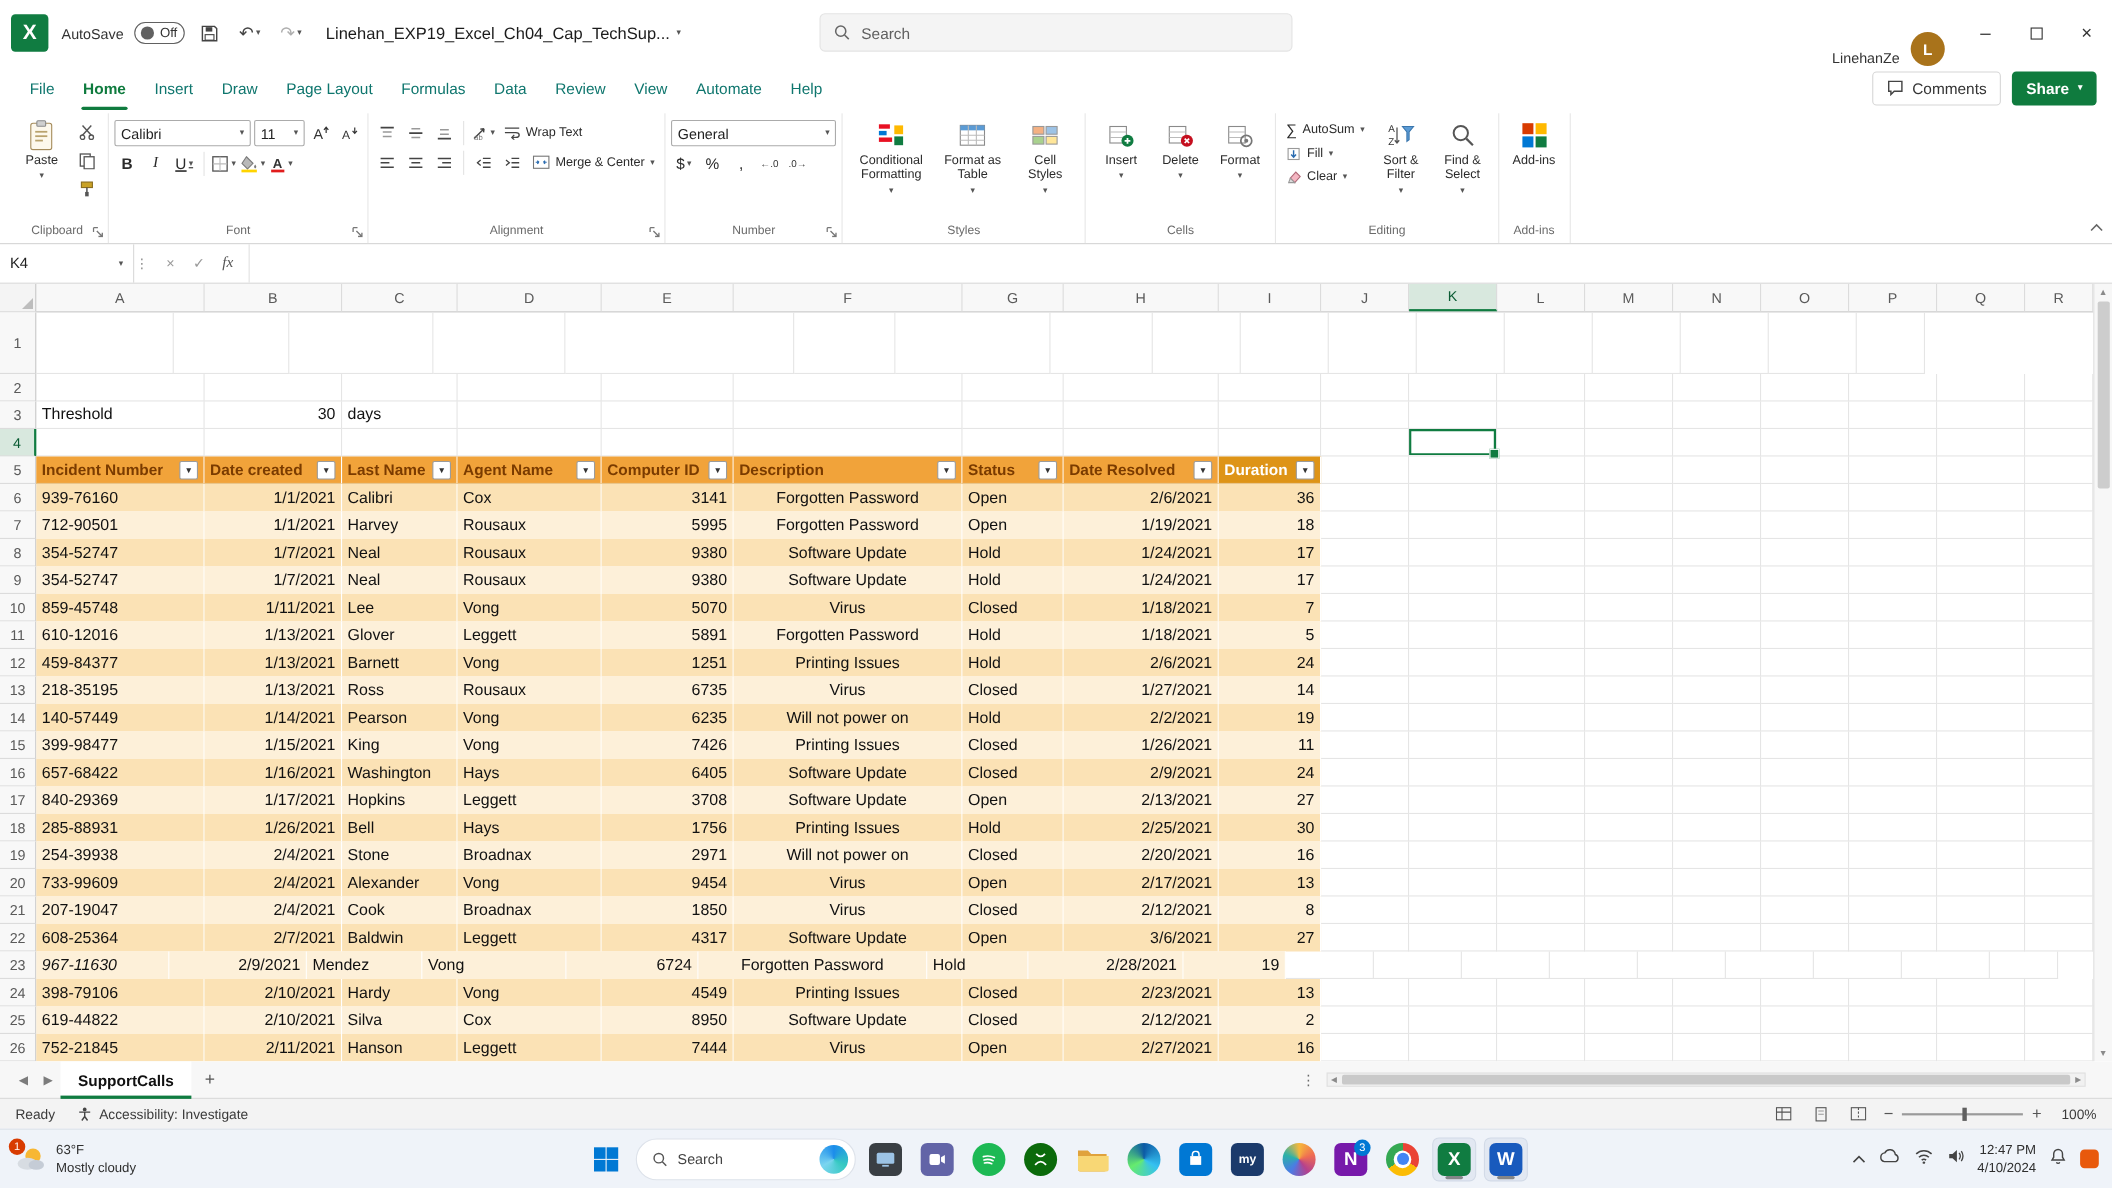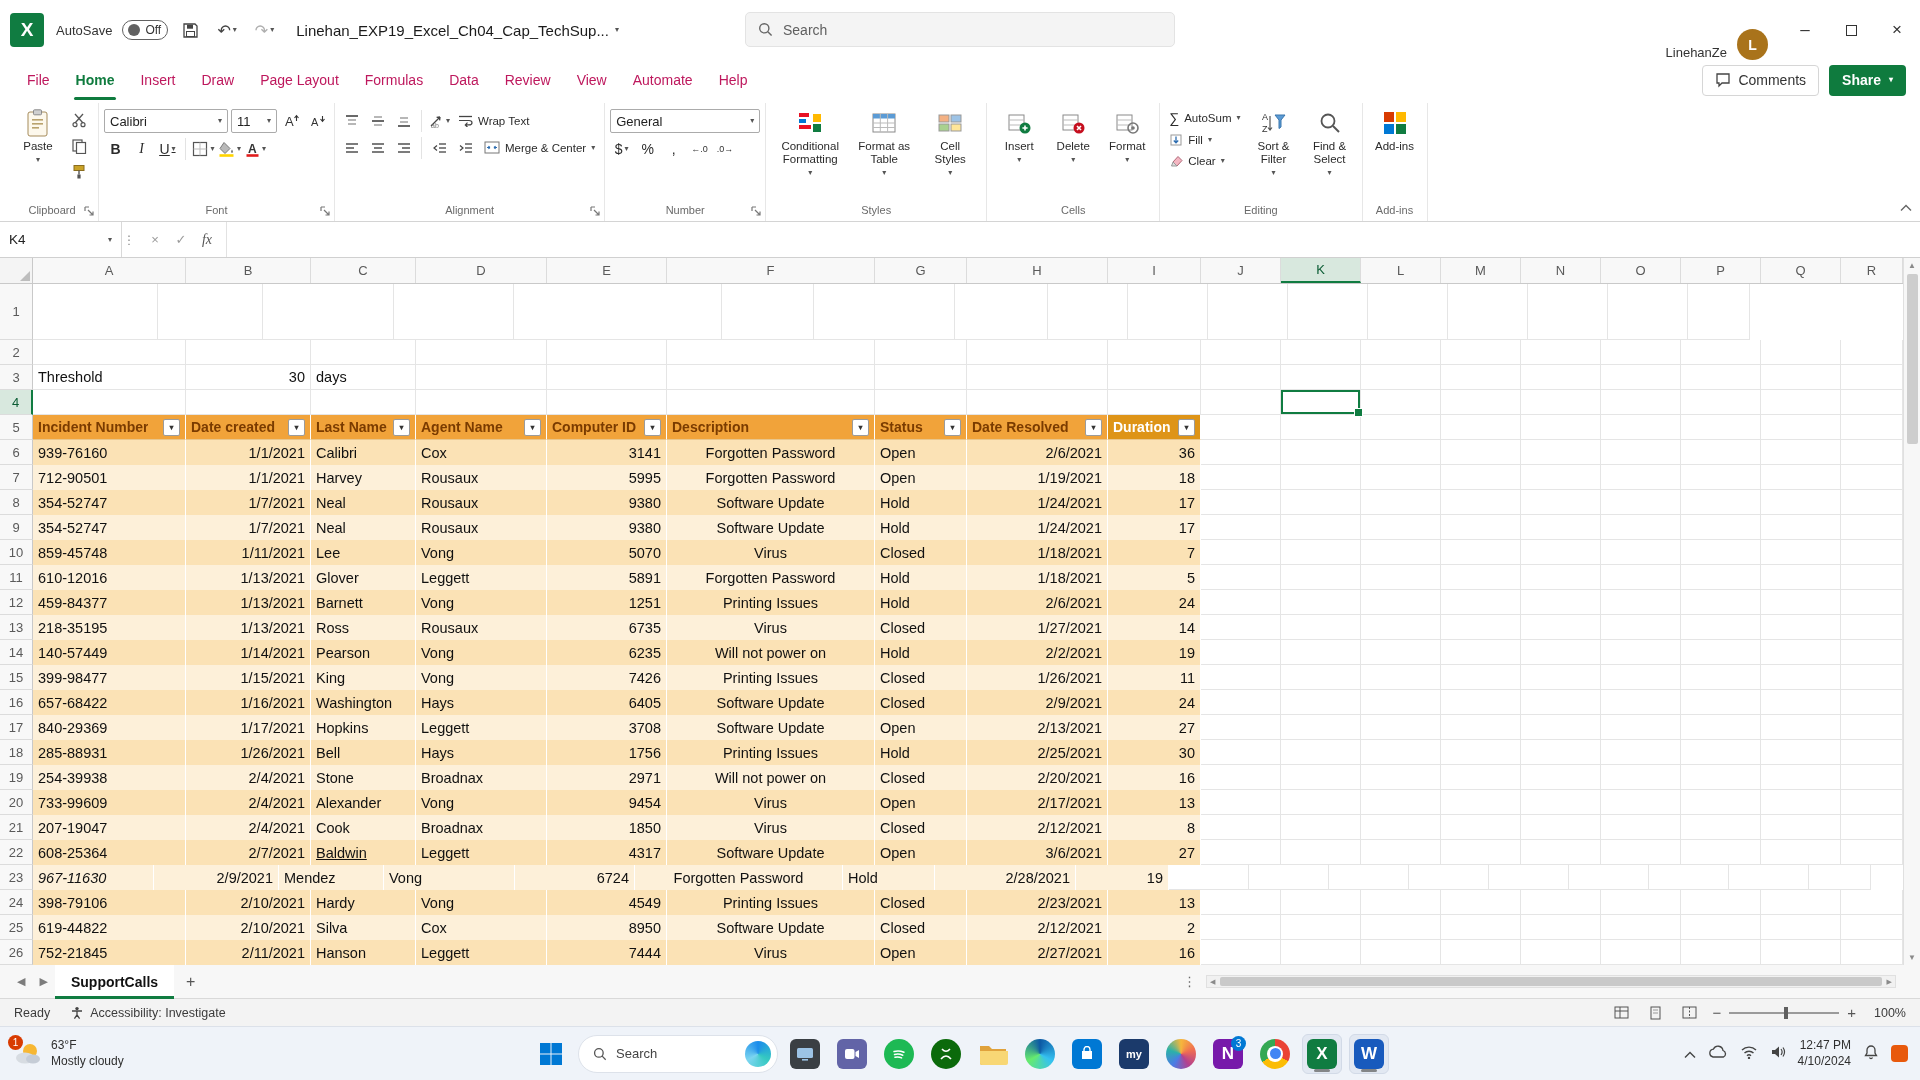--- a/index.html
+++ b/index.html
@@ -20,21 +20,21 @@
 .fname{margin-left:18px;font-size:15px;color:#1b1b1b;display:flex;align-items:center;gap:6px}
 .searchbox{position:absolute;left:50%;top:12px;transform:translateX(-50%);width:430px;height:35px;background:#F4F4F4;border:1px solid #E3E3E3;border-radius:5px;display:flex;align-items:center;gap:10px;padding:0 12px;font-size:14px;color:#5F5F5F}
 .tb-right{margin-left:auto;display:flex;align-items:flex-end;height:100%}
 .uname{font-size:13px;color:#333;margin-right:10px}
 .avatar{width:31px;height:31px;border-radius:50%;background:#A9731B;color:#fff;font-size:14px;font-weight:700;display:flex;align-items:center;justify-content:center;margin-right:14px}
 .winbtn{width:46px;height:100%;display:flex;align-items:center;justify-content:center;font-size:17px;color:#333}
 .maxbox{width:11px;height:11px;border:1.4px solid #333}
 
 
 .tabrow{height:40px;display:flex;align-items:center;padding:0 14px;background:#fff;flex:none}
-.rtab{padding:0 13px;height:40px;line-height:40px;font-size:14px;color:#be185d;position:relative;cursor:pointer}
+.rtab{padding:0 13px;height:40px;line-height:40px;font-size:14px;color:#0f766e;position:relative;cursor:pointer}
 .rtab.active{color:#0F7B3E;font-weight:700}
 .rtab.active::after{content:"";position:absolute;left:11px;right:11px;bottom:0;height:3px;background:#0F7B3E;border-radius:2px}
 .tabrow-right{margin-left:auto;display:flex;align-items:flex-start;gap:10px}
 .comments-btn{display:flex;align-items:center;gap:7px;height:31px;padding:0 12px;border:1px solid #D6D6D6;border-radius:4px;font-size:14px;color:#333;background:#fff}
 .share-btn{display:flex;align-items:center;gap:8px;height:31px;padding:0 13px;border-radius:4px;background:#0F7B3E;color:#fff;font-size:14px;font-weight:600}
 .share-btn .chev{color:#fff}
 
 
 .ribbon{height:122px;background:#FFF;border-bottom:1px solid #D4D4D4;display:flex;padding:3px 4px 0 6px;position:relative;flex:none}
 .rgroup{display:flex;flex-direction:column;padding:2px 5px 0 5px;border-right:1px solid #E7E7E7;position:relative}
@@ -1141,21 +1141,21 @@
           <div class="cell" style="width: 80px;"></div>
           <div class="cell" style="width: 80px;"></div>
           <div class="cell" style="width: 80px;"></div>
           <div class="cell" style="width: 80px;"></div>
           <div class="cell" style="width: 62px;"></div>
         </div>
         <div class="grow">
           <div class="rowhead">22</div>
           <div class="cell bandA" style="width: 153px; justify-content: flex-start;">608-25364</div>
           <div class="cell bandA" style="width: 125px; justify-content: flex-end;">2/7/2021</div>
-          <div class="cell bandA" style="width: 105px; justify-content: flex-start; text-decoration: underline;">Baldwin</div>
+          <div class="cell bandA" style="width: 105px; justify-content: flex-start;">Baldwin</div>
           <div class="cell bandA" style="width: 131px; justify-content: flex-start;">Leggett</div>
           <div class="cell bandA" style="width: 120px; justify-content: flex-end;">4317</div>
           <div class="cell bandA" style="width: 208px; justify-content: center;">Software Update</div>
           <div class="cell bandA" style="width: 92px; justify-content: flex-start;">Open</div>
           <div class="cell bandA" style="width: 141px; justify-content: flex-end;">3/6/2021</div>
           <div class="cell bandA" style="width: 93px; justify-content: flex-end;">27</div>
           <div class="cell" style="width: 80px;"></div>
           <div class="cell" style="width: 80px;"></div>
           <div class="cell" style="width: 80px;"></div>
           <div class="cell" style="width: 80px;"></div>

